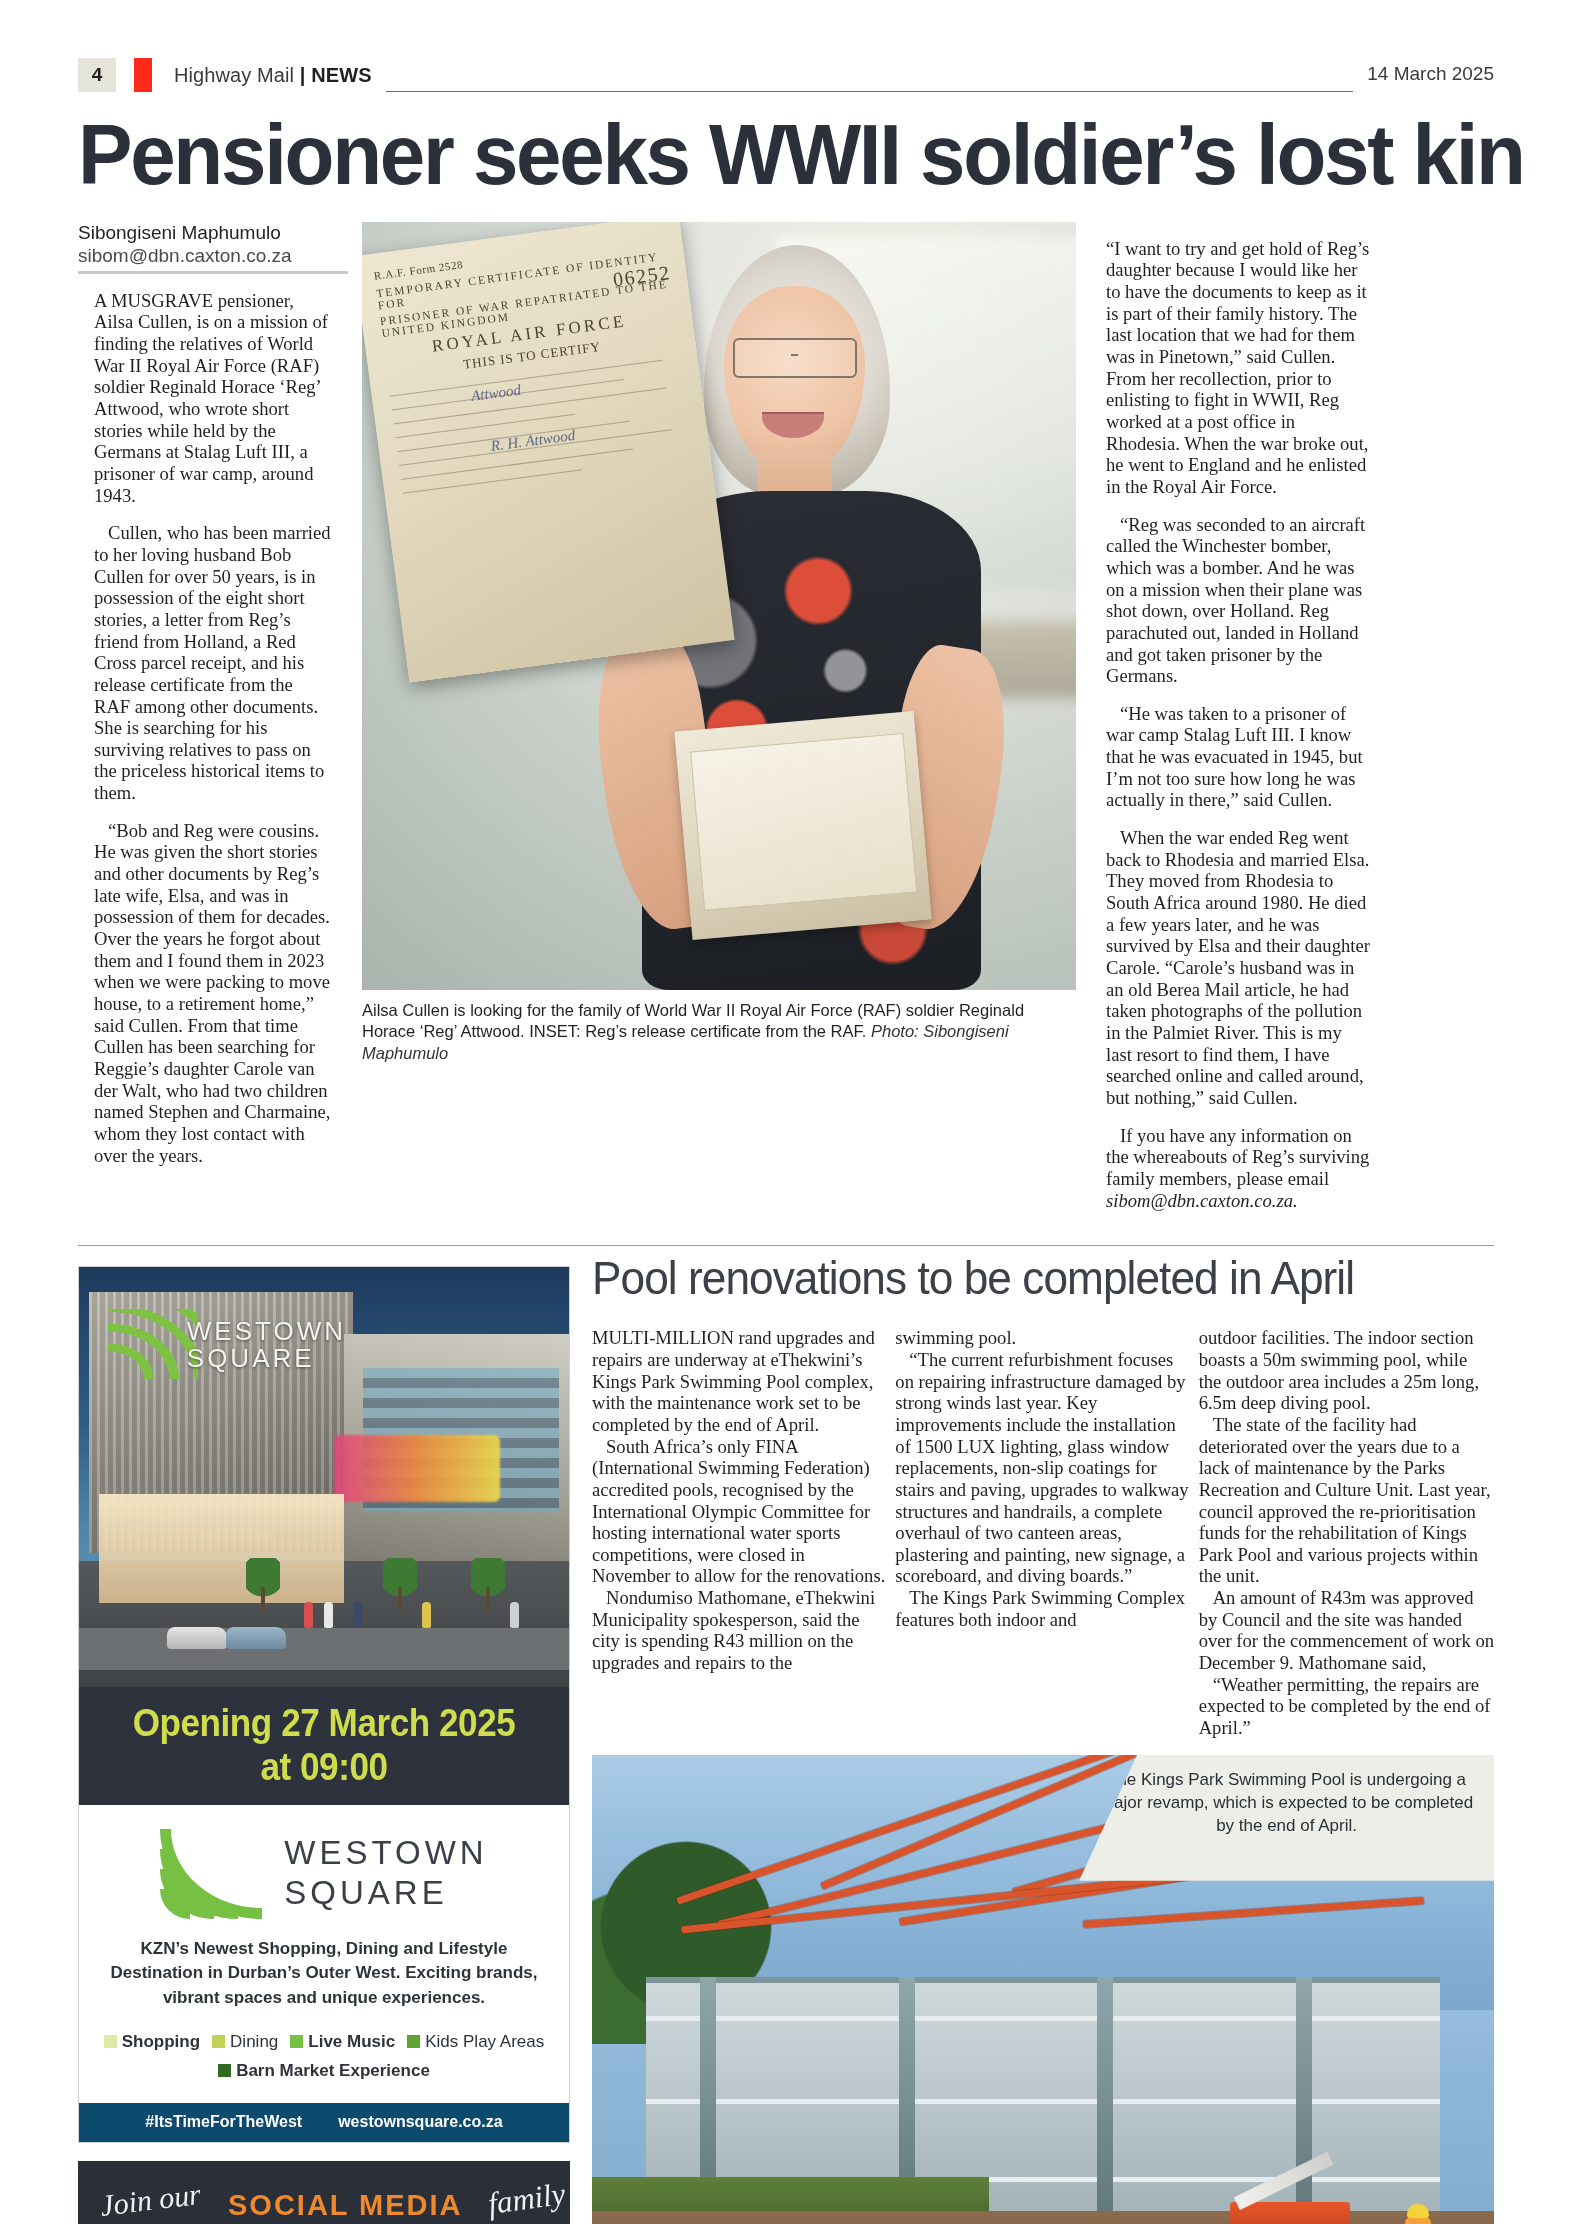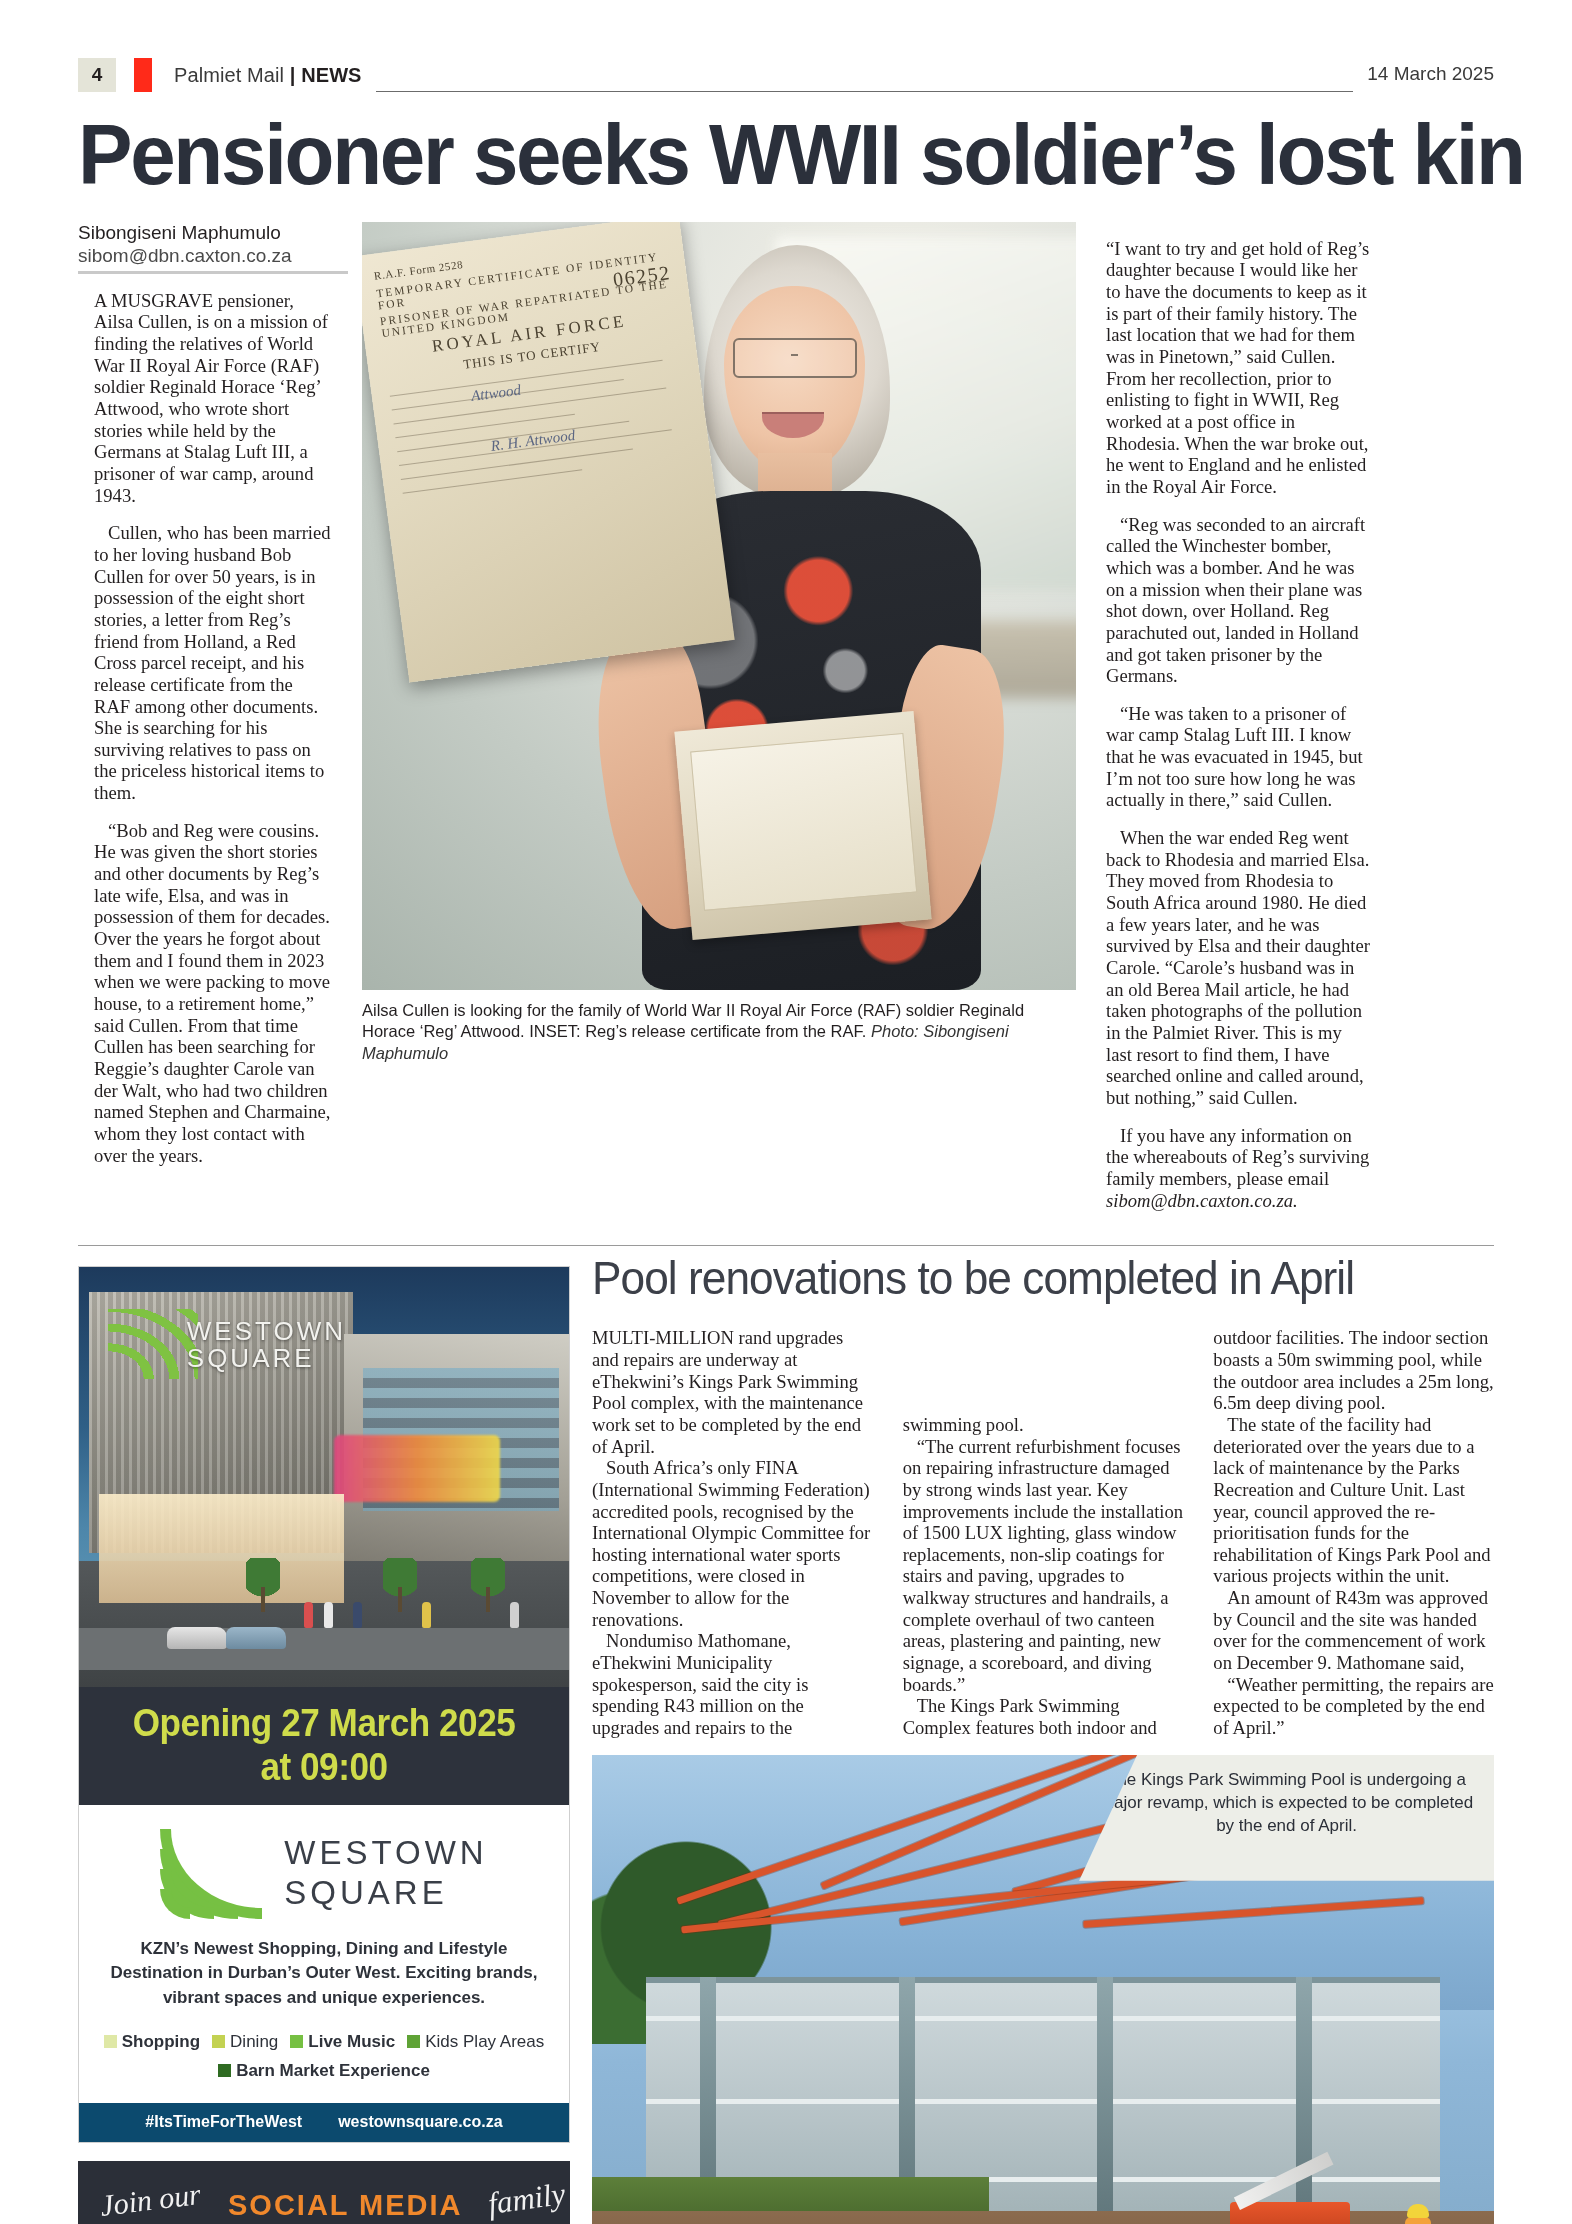--- a/index.html
+++ b/index.html
@@ -182,21 +182,21 @@
   
   .lower { display: flex; margin-top: 0; }
   .ad-col { width: 492px; flex: 0 0 492px; padding-top: 20px; }
   .pool-col { flex: 1; padding-top: 8px; padding-left: 22px; }
 
   .pool-head {
     font-family: "Liberation Sans", sans-serif; font-size: 47px; line-height: 1;
     color: #3c4049; letter-spacing: -1px; transform: scaleX(.94);
     transform-origin: left center; white-space: nowrap; font-weight: normal;
   }
-  .pool-cols { display: flex; gap: 30px; margin-top: 26px; align-items: flex-end; }
+  .pool-cols { display: flex; gap: 8px; margin-top: 26px; }
   .pool-cols > div { flex: 1 1 0; font-size: 18.6px; line-height: 1.165; }
   .pool-cols p { margin: 0; }
   .pool-cols p + p { text-indent: 14px; }
 
   
   .westown { width: 100%; border: 1px solid #cfcfcf; background: #fff; }
   .wt-img { height: 420px; position: relative; overflow: hidden; background: #2b4257; }
   .wt-sky {
     position:absolute; inset:0;
     background: linear-gradient(180deg,#1d3a5c 0%, #2f5f86 38%, #4d86aa 62%, #6fa6bf 100%);
@@ -451,21 +451,21 @@
 </style>
 </head>
 <body>
 
 <div class="page">
 
   <div class="masthead">
     <div class="folio-num">4</div>
     <div class="folio-rule"></div>
     <div class="masthead-title">
-      <span>Palmiet Mail</span>
+      <span>Highway Mail</span>
       <b> | <span>NEWS</span></b>
     </div>
     <div class="masthead-line"></div>
     <div class="masthead-date">14 March 2025</div>
   </div>
 
   <div class="headline">Pensioner seeks WWII soldier’s lost kin</div>
 
   <div class="story-top">
 

